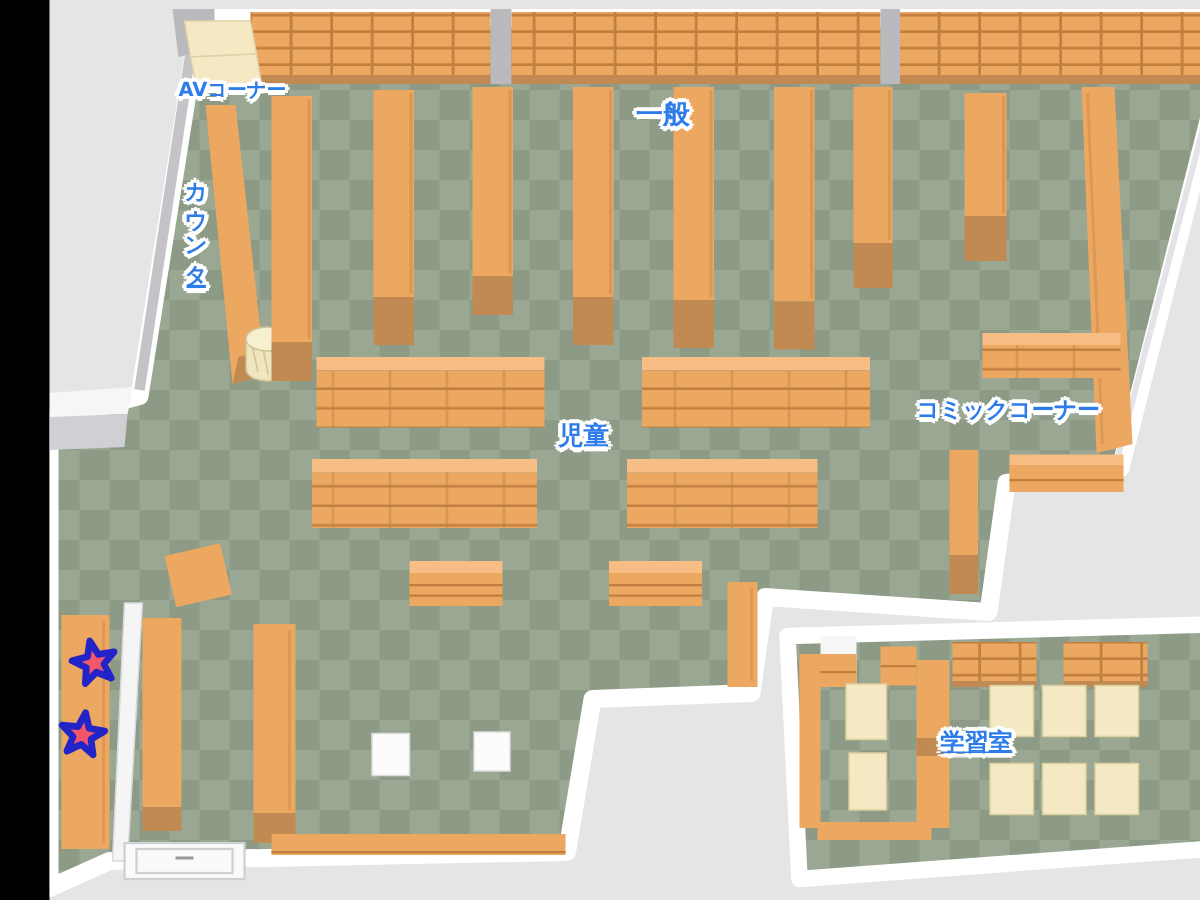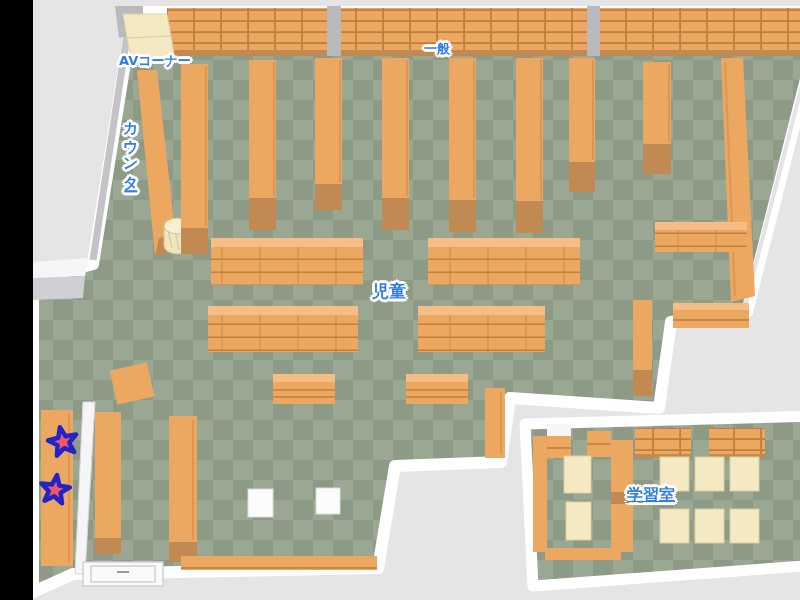--- a/index.html
+++ b/index.html
@@ -6,21 +6,21 @@
   .stage{position:relative;width:800px;height:600px;background:#e5e5e5;overflow:hidden;
          font-family:"DejaVu Sans",sans-serif;margin-left:33px;}
   .stage svg{position:absolute;left:0;top:0;}
   .map-label{position:absolute;color:var(--label-blue);font-weight:bold;line-height:1.05;
     text-shadow:-2px 0 0 #fff,2px 0 0 #fff,0 -2px 0 #fff,0 2px 0 #fff,
                 -2px -2px 0 #fff,2px -2px 0 #fff,-2px 2px 0 #fff,2px 2px 0 #fff,
                 -3px 0 0 #fff,3px 0 0 #fff,0 3px 0 #fff,0 -3px 0 #fff;
     white-space:nowrap;user-select:none;}
   .lbl-av{left:86px;top:54px;font-size:13px;}
   .lbl-counter{left:89px;top:111px;font-size:15px;writing-mode:vertical-rl;text-orientation:upright;letter-spacing:1px;}
-  .lbl-general{left:391px;top:42px;font-size:13px;}
+  .lbl-general{left:391px;top:68px;font-size:18px;}
   .lbl-children{left:339px;top:283px;font-size:17px;text-align:right;}
   .lbl-comic{left:578px;top:266px;font-size:15px;}
   .lbl-study{left:594px;top:487px;font-size:16px;text-decoration:underline;}
 </style>
 </head>
 <body>
 
 <div class="stage">
 
 <svg width="800" height="600" viewBox="0 0 800 600">
@@ -249,15 +249,16 @@
       <rect x="697" y="509" width="29" height="34" fill="var(--desk)" stroke="#dccf9f" stroke-width="1"></rect>
     </g>
     <rect x="512" y="548" width="76" height="12" fill="var(--shelf)"></rect>
   </g>
 </svg>
 
 <div class="map-label lbl-av">AVコーナー</div>
 <div class="map-label lbl-counter">カウンター</div>
 <div class="map-label lbl-general">一般</div>
 <div class="map-label lbl-children">児童</div>
+<div class="map-label lbl-comic">コミックコーナー</div>
 <div class="map-label lbl-study">学習室</div>
 
 </div>
 
 </body></html>

